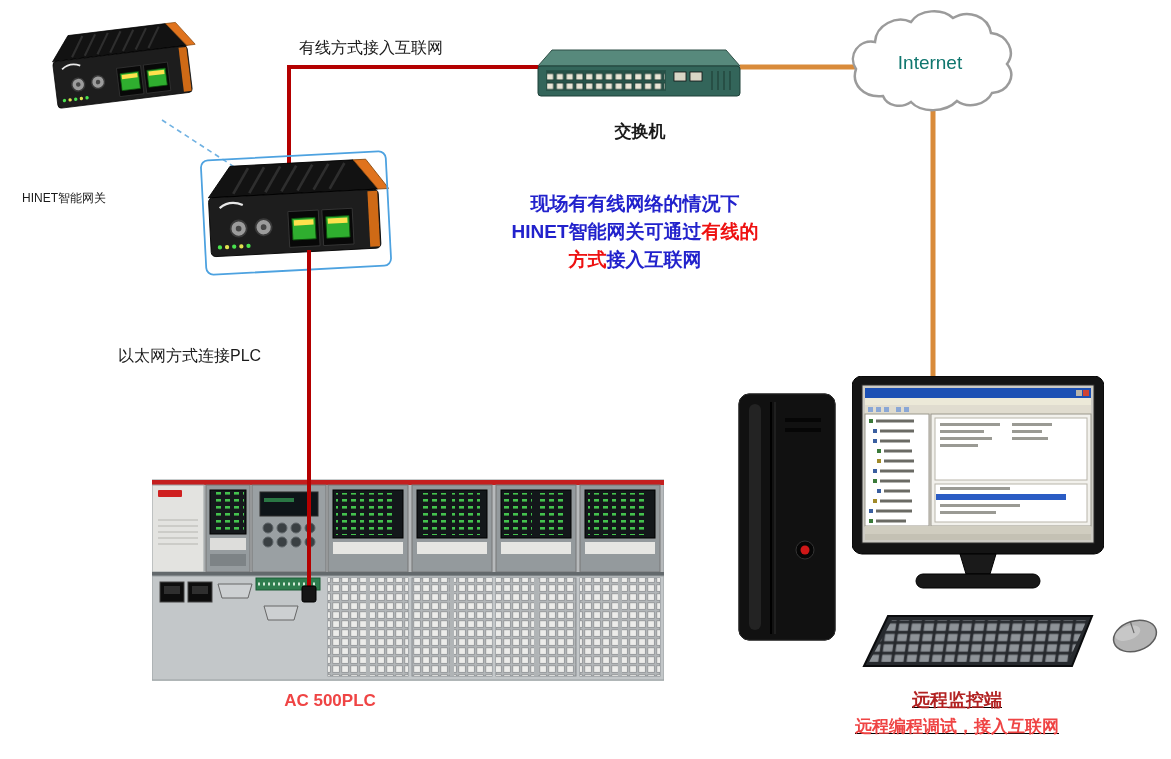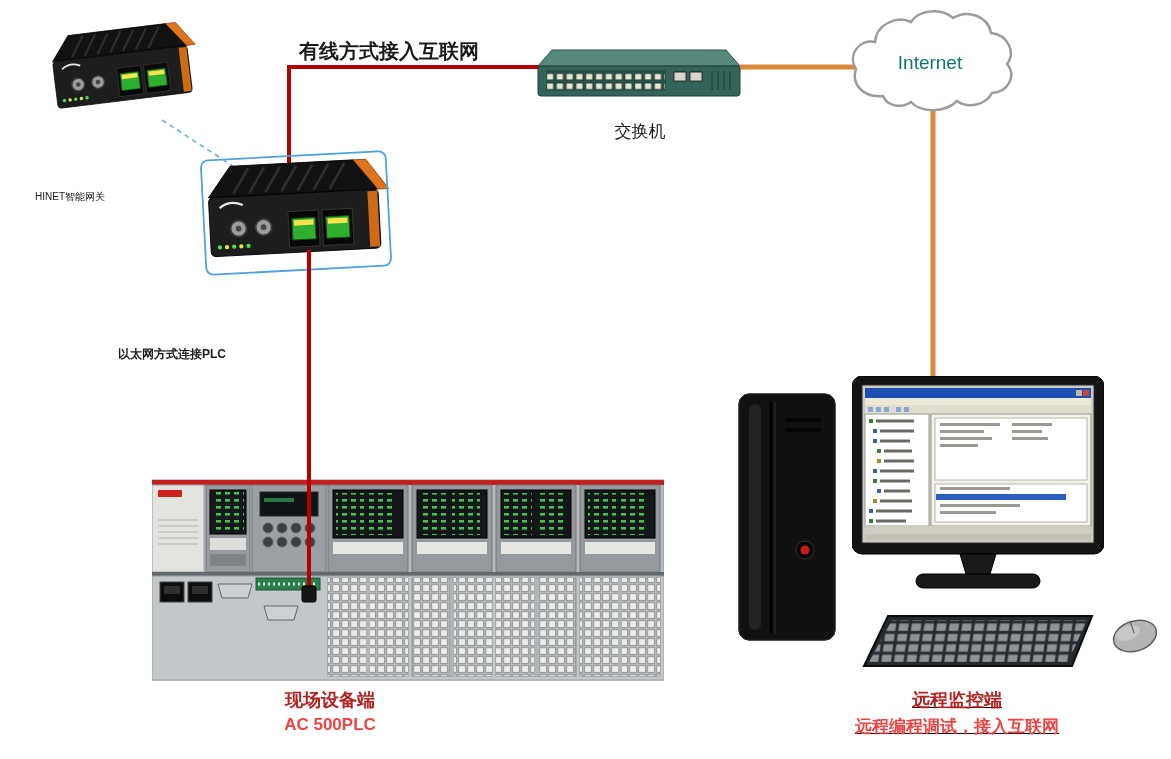--- a/index.html
+++ b/index.html
@@ -9,25 +9,25 @@
     --orange-link:#d98b3a;
     --note-blue:#2222cc;
     --note-red:#ee1111;
     --caption-red:#b22222;
   }
   .canvas{ position:relative; width:1171px; height:759px; background:#fff; overflow:hidden; }
   .layer{ position:absolute; left:0; top:0; width:1171px; height:759px; pointer-events:none; }
   .dev{ position:absolute; }
   .dev svg{ display:block; width:100%; height:100%; }
   .label{ position:absolute; color:#1a1a1a; white-space:nowrap; }
-  #lbl-wired{ left:299px; top:38px; font-size:20px; font-weight:700; }
-  #lbl-switch{ left:580px; top:120px; width:120px; text-align:center; font-size:17px; font-weight:400; white-space:normal; }
+  #lbl-wired{ left:299px; top:38px; font-size:16px; font-weight:400; }
+  #lbl-switch{ left:580px; top:120px; width:120px; text-align:center; font-size:17px; font-weight:700; white-space:normal; }
   #lbl-internet{ left:884px; top:52px; width:92px; text-align:center; font-size:19px; color:#0f766e; }
-  #lbl-gateway{ left:35px; top:190px; font-size:10px; }
-  #lbl-eth{ left:118px; top:346px; font-size:12px; font-weight:700; }
+  #lbl-gateway{ left:22px; top:190px; font-size:12px; }
+  #lbl-eth{ left:118px; top:346px; font-size:16px; font-weight:400; }
   #note{ left:462px; top:190px; width:346px; text-align:center; font-size:19px; font-weight:700; line-height:28px; white-space:normal; }
   .nblue{ color:var(--note-blue); }
   .nred{ color:var(--note-red); }
   .caption{ position:absolute; text-align:center; }
   #cap-field{ left:230px; top:688px; width:200px; }
   #cap-remote{ left:812px; top:688px; width:290px;text-decoration:underline; }
   .cap-red{ color:var(--caption-red); font-size:18px; font-weight:700; }
   .cap-black{ color:#ef4444; font-size:17px; font-weight:700; margin-top:3px; }
   #gw-top{ left:48px; top:22px; width:150px; height:94px; transform:rotate(-7deg); }
   #gw-main{ left:202px; top:154px; width:188px; height:118px; transform:rotate(-3deg); }
@@ -323,23 +323,27 @@
     <line x1="309" y1="250" x2="309" y2="588" style="stroke:var(--red-link)" stroke-width="4"></line>
     <rect x="302" y="586" width="14" height="16" rx="2" fill="#151515" stroke="#000"></rect>
   </svg>
 
   <div class="label" id="lbl-wired">有线方式接入互联网</div>
   <div class="label" id="lbl-switch">交换机</div>
   <div class="label" id="lbl-internet">Internet</div>
   <div class="label" id="lbl-gateway">HINET智能网关</div>
   <div class="label" id="lbl-eth">以太网方式连接PLC</div>
 
+  <div class="label" id="note">
+    <div><span class="nblue">现场有有线网络的情况下</span></div>
+    <div><span class="nblue">HINET智能网关可通过</span><span class="nred">有线的</span></div>
+    <div><span class="nred">方式</span><span class="nblue">接入互联网</span></div>
+  </div>
 
   <div class="caption" id="cap-field">
-    <div class="cap-red">现场设备端</div>
     <div class="cap-black">AC 500PLC</div>
   </div>
 
   <div class="caption" id="cap-remote">
     <div class="cap-red">远程监控端</div>
     <div class="cap-black">远程编程调试，接入互联网</div>
   </div>
 
 </div>
 

